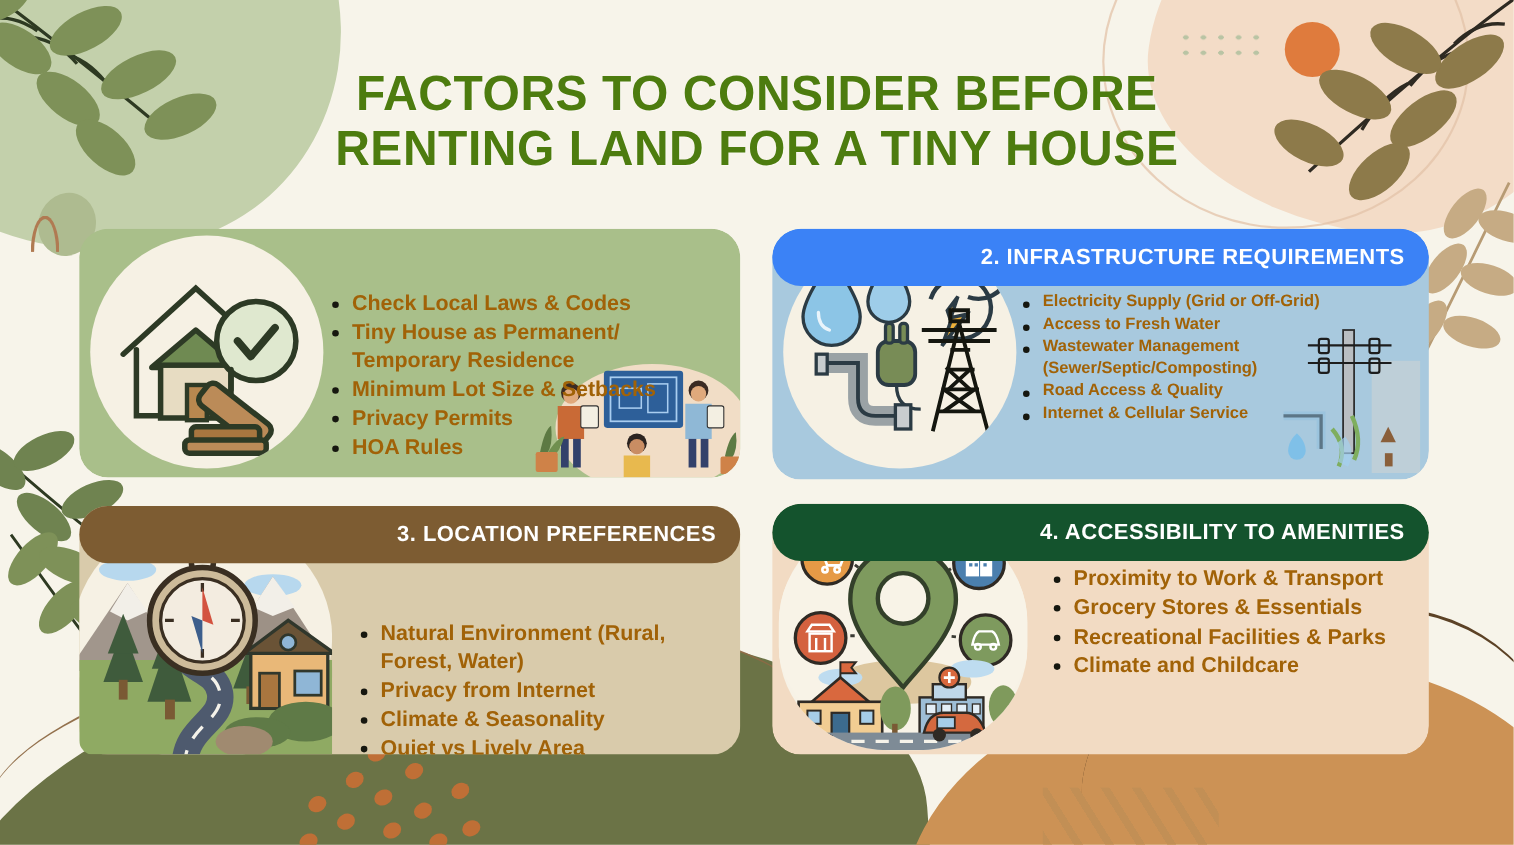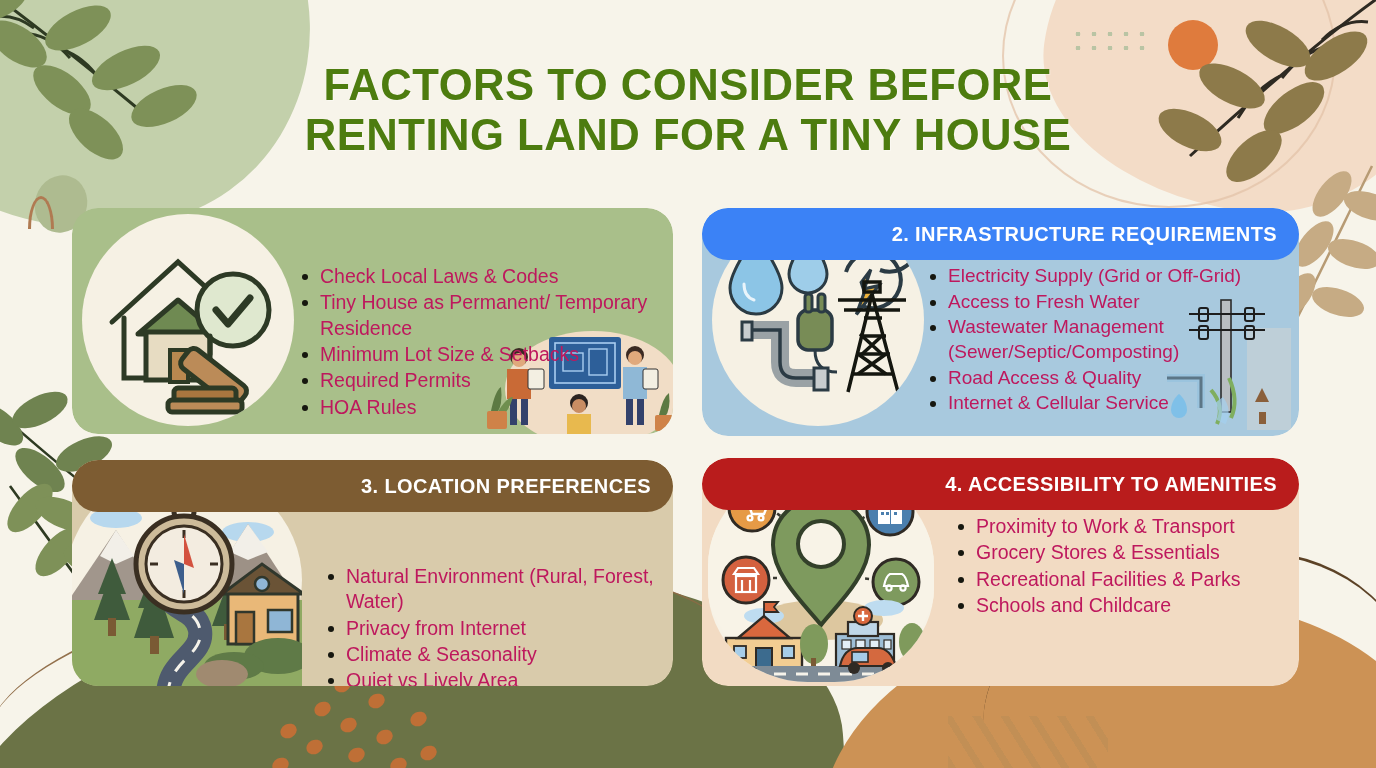--- a/index.html
+++ b/index.html
@@ -88,33 +88,33 @@
     font-stretch:condensed;
     text-shadow:1px 1px 0 rgba(255,255,255,.35);
   }
   .title .l{display:block;transform:scaleX(.97);}
 
   
   .grid{position:absolute;left:72px;top:208px;width:1232px;height:478px;}
   .card{position:absolute;border-radius:26px;overflow:hidden;}
   .card.c1{left:0;top:0;width:601px;height:226px;}
   .card.c2{left:630px;top:0;width:597px;height:228px;}
-  .card.c3{left:0;top:252px;width:601px;height:226px;}
+  .card.c3{left:0;top:252px;width:601px;height:226px;border-radius:13px;}
   .card.c4{left:630px;top:250px;width:597px;height:228px;}
 
   .card .body{position:absolute;inset:0;border-radius:26px;}
   .card .hdrband{
     position:absolute;left:0;top:0;height:52px;border-radius:26px;
     display:flex;align-items:center;justify-content:flex-end;
     padding-right:22px;box-sizing:border-box;
   }
   .card.c1 .hdrband{width:601px;background:#6d7a4c;}
   .card.c2 .hdrband{width:597px;background:#3b82f6;}
   .card.c3 .hdrband{width:601px;background:#7d5c32;}
-  .card.c4 .hdrband{width:597px;background:#b91c1c;}
+  .card.c4 .hdrband{width:597px;background:#14532d;}
 
   .card.c1 .body{background:#a9bf8a;}
   .card.c2 .body{background:#a8c9de;}
   .card.c3 .body{background:#d9cbab;}
   .card.c4 .body{background:#f2dbc3;}
 
   .hdr-title{
     color:#ffffff;font-size:20px;font-weight:bold;letter-spacing:.4px;
     text-transform:uppercase;white-space:nowrap;
     font-family:"Liberation Sans", sans-serif;
@@ -128,29 +128,29 @@
 
   ul.bullets{
     position:absolute;margin:0;padding:0;list-style:none;
     left:226px;top:56px;right:8px;
   }
   .card.c2 ul.bullets{left:224px;top:56px;}
   .card.c3 ul.bullets{left:252px;top:56px;margin-top:48px;}
   .card.c4 ul.bullets{left:252px;top:56px;}
   ul.bullets li{
     position:relative;padding-left:22px;
-    font-size:19.5px;line-height:1.30;color:#be185d;font-weight:400;
+    font-size:19.5px;line-height:1.30;color:#a16207;font-weight:700;
     margin-bottom:1px;
   }
   ul.bullets li::before{
     content:"";position:absolute;left:4px;top:10px;
     width:6px;height:6px;border-radius:50%;background:#16170f;
   }
   .card.c1 ul.bullets li{font-size:19.5px;}
-  .card.c2 ul.bullets li{font-size:19px;}
+  .card.c2 ul.bullets li{font-size:15px;}
 </style>
 </head>
 <body>
 
 <div class="stage">
 
   <div class="deco blob-tl"></div>
   <div class="deco blob-tr"></div>
   <div class="deco ring-tr"></div>
   <div class="deco dot-orange"></div>
@@ -310,21 +310,21 @@
           <rect x="92" y="174" width="62" height="14" rx="4" fill="#a8763f" stroke="#2d3a25" stroke-width="5"></rect>
           <rect x="86" y="186" width="74" height="12" rx="4" fill="#bb8b58" stroke="#2d3a25" stroke-width="5"></rect>
         </svg>
       </div>
 
 
       <ul class="bullets">
         <li>Check Local Laws &amp; Codes</li>
         <li>Tiny House as Permanent/ Temporary Residence</li>
         <li>Minimum Lot Size &amp; Setbacks</li>
-        <li>Required Permits</li>
+        <li>Privacy Permits</li>
         <li>HOA Rules</li>
       </ul>
     </div>
 
     <div class="card c2">
       <div class="body"></div>
 
       <svg width="140" height="150" viewBox="0 0 140 150" style="position:absolute;right:0;bottom:4px">
         <rect x="88" y="46" width="44" height="102" fill="#cfd3d4" opacity=".55"></rect>
         <rect x="62" y="18" width="10" height="112" fill="#b9bec2" stroke="#2b2b2b" stroke-width="1.6"></rect>
@@ -526,18 +526,18 @@
       </div>
 
       <div class="hdrband">
         <span class="hdr-title">4. ACCESSIBILITY TO AMENITIES</span>
       </div>
 
       <ul class="bullets">
         <li>Proximity to Work &amp; Transport</li>
         <li>Grocery Stores &amp; Essentials</li>
         <li>Recreational Facilities &amp; Parks</li>
-        <li>Schools and Childcare</li>
+        <li>Climate and Childcare</li>
       </ul>
     </div>
 
   </div>
 </div>
 
 </body></html>

